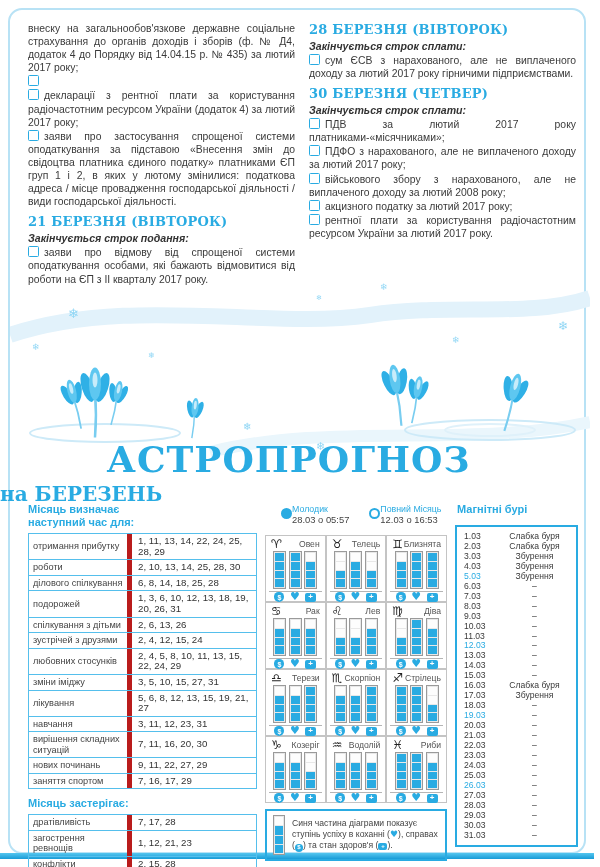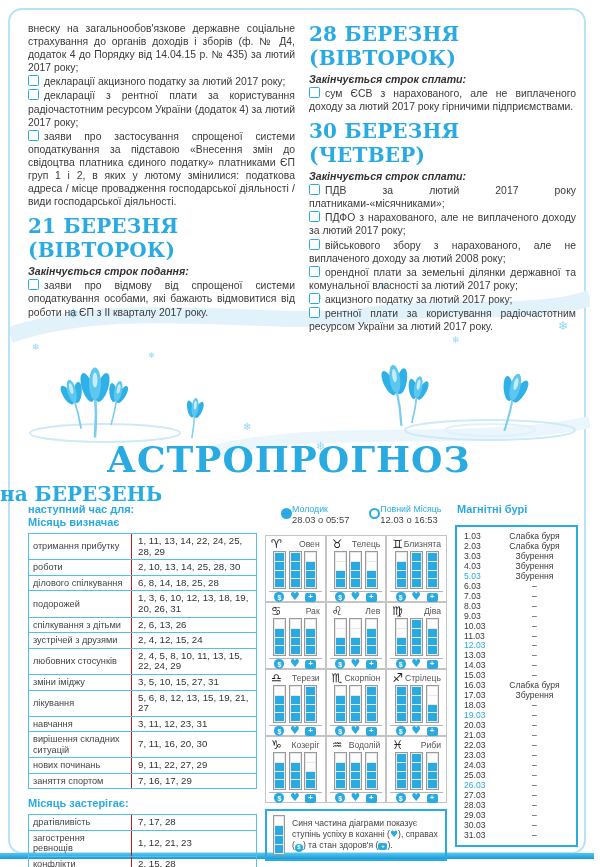--- a/index.html
+++ b/index.html
@@ -5,21 +5,21 @@
   html,body{margin:0;padding:0;}
   .page{position:relative;width:594px;height:867px;background:#fff;overflow:hidden;
         font-family:"Liberation Sans",sans-serif;color:#3a3a3a;}
   .frame{position:absolute;left:8px;top:8px;right:8px;bottom:13px;border:2px solid #b8e2f5;border-radius:14px;pointer-events:none;}
   .bottom-bar{position:absolute;left:0;right:0;bottom:8px;height:6px;background:linear-gradient(180deg,#55c6ef,#189bd7);}
 
   
   .top-cols{position:absolute;left:28px;top:22px;width:548px;display:flex;gap:14px;z-index:2;}
   .tcol{width:267px;}
   .body-text{font-size:10.4px;line-height:13.1px;text-align:justify;margin:0 0 1px;}
-  .date-head{font-family:"DejaVu Serif",serif;font-weight:bold;font-size:20px;color:#29abe2;margin:6px 0 3px;letter-spacing:.2px;}
+  .date-head{font-family:"DejaVu Serif",serif;font-weight:bold;font-size:13px;color:#29abe2;margin:6px 0 3px;letter-spacing:.2px;}
   .date-head.first{margin-top:0;}
   .subline{font-size:10.6px;font-style:italic;font-weight:bold;color:#333;margin:0 0 2px;}
   .cb{display:inline-block;width:9px;height:9px;border:1.4px solid #29abe2;border-radius:1.5px;background:#fff;margin-right:5px;vertical-align:-1px;}
 
   
   .decor{position:absolute;left:10px;top:280px;width:580px;height:180px;z-index:0;}
   .flake{fill:#8fd6f5;}
 
   .title{position:absolute;left:0;right:17px;top:438px;text-align:center;z-index:2;
          font-family:"DejaVu Serif",serif;font-weight:bold;font-size:36px;color:#29abe2;letter-spacing:1px;}
@@ -29,21 +29,21 @@
   
   .bottom{position:absolute;left:28px;top:503px;width:552px;display:flex;gap:8px;z-index:2;}
   .bcol-left{width:229px;}
   .bcol-mid{width:182px;}
   .bcol-right{flex:1;}
 
   .blue-head{font-weight:bold;font-size:11px;line-height:13px;color:#29abe2;margin:0 0 4px;}
   .ltable{border:1px solid #55bfec;margin-bottom:8px;}
   .lrow{display:grid;grid-template-columns:103px 1fr;}
   .lrow + .lrow{border-top:1px solid #55bfec;}
-  .lcell-l{border-right:1px solid #b91c1c;padding:2px 4px;font-size:9.2px;line-height:10.4px;color:#444;display:flex;align-items:center;}
+  .lcell-l{border-right:5px solid #b91c1c;padding:2px 4px;font-size:9.2px;line-height:10.4px;color:#444;display:flex;align-items:center;}
   .lcell-r{padding:2px 6px;font-size:9.7px;line-height:10.6px;color:#333;display:flex;align-items:center;}
 
   
   .moon-row{display:flex;gap:20px;margin:1px 0 7px 16px;height:24px;}
   .moon-item{display:flex;gap:0;align-items:flex-start;}
   .moon-new{width:11px;height:11px;border-radius:50%;background:#29abe2;margin-top:4px;}
   .moon-full{width:7px;height:7px;border-radius:50%;border:2.6px solid #29abe2;background:#fff;margin-top:4px;}
   .moon-label{font-size:8.8px;color:#29abe2;line-height:10px;}
   .moon-value{font-size:9.4px;color:#444;line-height:11px;}
 
@@ -81,21 +81,21 @@
 </head>
 <body>
 
 <div class="page">
   <div class="frame"></div>
 
   <div class="top-cols">
     <div class="tcol">
       <p class="body-text">внеску на загальнообов'язкове державне соціальне страхування до органів доходів і зборів (ф. № Д4, додаток 4 до Порядку від 14.04.15 р. № 435) за лютий 2017 року;</p>
 
-        <p class="body-text"><span class="cb"></span><span>декларації акцизного податку за лютий 2017 року;</span></p>
+        <p class="body-text"><span class="cb"></span></p>
 
         <p class="body-text"><span class="cb"></span><span>декларації з рентної плати за користування радіочастотним ресурсом України (додаток 4) за лютий 2017 року;</span></p>
 
         <p class="body-text"><span class="cb"></span><span>заяви про застосування спрощеної системи оподаткування за підставою «Внесення змін до свідоцтва платника єдиного податку» платниками ЄП груп 1 і 2, в яких у лютому змінилися: податкова адреса / місце провадження господарської діяльності / види господарської діяльності.</span></p>
 
       <h2 class="date-head">21 БЕРЕЗНЯ (ВІВТОРОК)</h2>
       <p class="subline">Закінчується строк подання:</p>
 
         <p class="body-text"><span class="cb"></span><span>заяви про відмову від спрощеної системи оподаткування особами, які бажають відмовитися від роботи на ЄП з ІІ кварталу 2017 року.</span></p>
 
@@ -109,21 +109,20 @@
       <h2 class="date-head">30 БЕРЕЗНЯ (ЧЕТВЕР)</h2>
       <p class="subline">Закінчується строк сплати:</p>
 
         <p class="body-text"><span class="cb"></span><span>ПДВ за лютий 2017 року платниками-«місячниками»;</span></p>
 
         <p class="body-text"><span class="cb"></span><span>ПДФО з нарахованого, але не виплаченого доходу за лютий 2017 року;</span></p>
 
         <p class="body-text"><span class="cb"></span><span>військового збору з нарахованого, але не виплаченого доходу за лютий 2008 року;</span></p>
 
 
-        <p class="body-text"><span class="cb"></span><span>орендної плати за земельні ділянки державної та комунальної власності за лютий 2017 року;</span></p>
 
         <p class="body-text"><span class="cb"></span><span>акцизного податку за лютий 2017 року;</span></p>
 
         <p class="body-text"><span class="cb"></span><span>рентної плати за користування радіочастотним ресурсом України за лютий 2017 року.</span></p>
 
     </div>
   </div>
 
   <svg class="decor" viewBox="0 0 580 180">
     <defs>
@@ -158,22 +157,22 @@
     <text class="flake" x="548" y="50" font-size="12">❄</text>
   </svg>
 
   <div class="title">АСТРОПРОГНОЗ</div>
   <div class="subtitle">на БЕРЕЗЕНЬ</div>
 
   <div class="bottom">
 
     <div class="bcol-left">
       <div class="blue-head">
+        <div>Місяць визначає</div>
         <div>наступний час для:</div>
-        <div>Місяць визначає</div>
       </div>
       <div class="ltable">
 
           <div class="lrow">
             <div class="lcell-l">отримання прибутку</div>
             <div class="lcell-r">1, 11, 13, 14, 22, 24, 25, 28, 29</div>
           </div>
 
           <div class="lrow">
             <div class="lcell-l">роботи</div>

